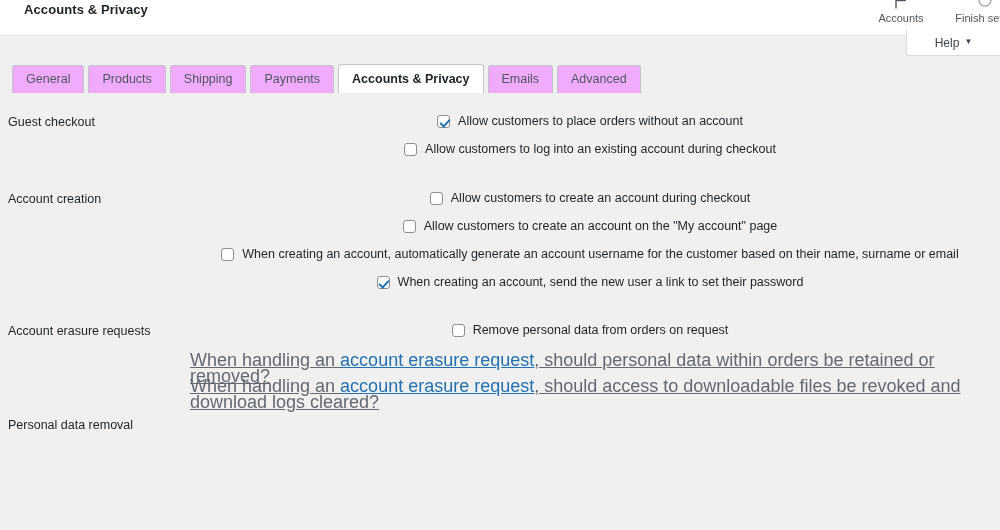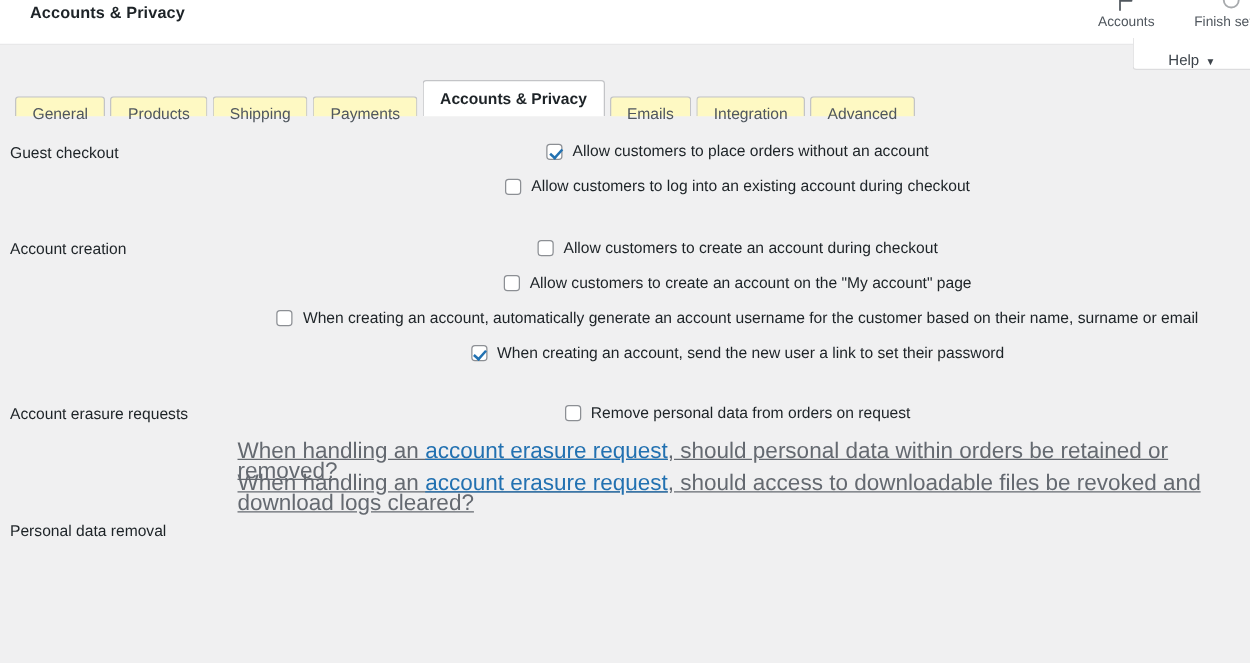--- a/index.html
+++ b/index.html
@@ -71,21 +71,21 @@
     top: 30px;
     width: 94px;
     height: 26px;
     background: #ffffff;
     border: 1px solid #dcdcde;
     border-right: none;
     border-top: none;
     border-bottom-left-radius: 3px;
     box-sizing: border-box;
     display: flex;
-    align-items: flex-end;
+    align-items: center;
     justify-content: center;
     gap: 5px;
     font-size: 12px;
     color: #3c434a;
     cursor: pointer;
     z-index: 5;
   }
   .help-tab .caret {
     font-size: 8px;
     color: #3c434a;
@@ -100,27 +100,27 @@
     padding-left: 12px;
     height: 29px;
   }
   .tabs {
     display: flex;
     align-items: flex-end;
     gap: 4px;
     height: 29px;
   }
   .tab {
-    background: #fef9c3;
+    background: #f0abfc;
     border: 1px solid #c3c4c7;
     border-bottom: none;
     border-top-left-radius: 3px;
     border-top-right-radius: 3px;
     padding: 0 13px;
-    height: 16px;
+    height: 28px;
     line-height: 27px;
     font-size: 12.5px;
     color: #50575e;
     box-sizing: border-box;
     cursor: pointer;
     white-space: nowrap;
   }
   .tab.active {
     background: #ffffff;
     color: #1d2327;
@@ -245,21 +245,20 @@
 </div>
 
 <div class="tabs-wrap">
   <div class="tabs">
     <div class="tab">General</div>
     <div class="tab">Products</div>
     <div class="tab">Shipping</div>
     <div class="tab">Payments</div>
     <div class="tab active">Accounts &amp; Privacy</div>
     <div class="tab">Emails</div>
-    <div class="tab">Integration</div>
     <div class="tab">Advanced</div>
   </div>
 </div>
 
 <div class="settings">
 
   <div class="row">
     <div class="row-label">Guest checkout</div>
     <div class="row-fields">
       <div class="field">

